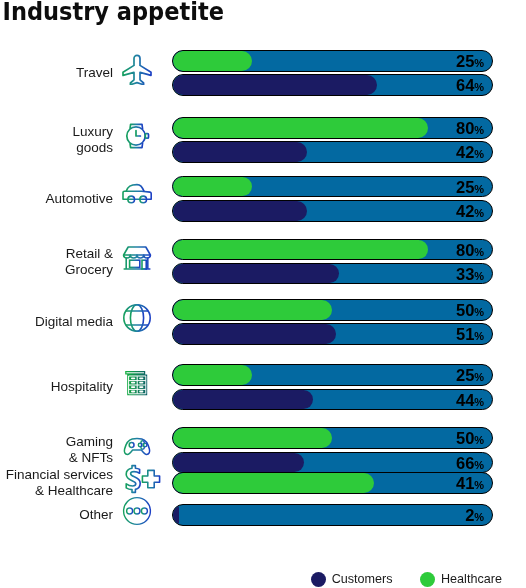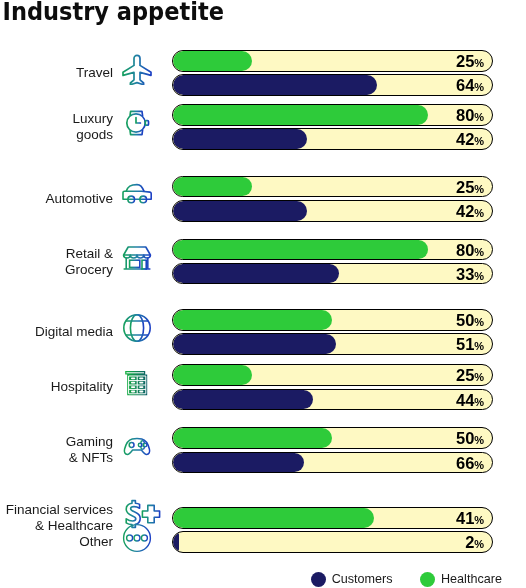--- a/index.html
+++ b/index.html
@@ -3,21 +3,21 @@
 <meta charset="utf-8">
 <style>
   html,body{margin:0;padding:0;}
   body{width:526px;height:588px;background:#ffffff;font-family:"Liberation Sans",sans-serif;overflow:hidden;position:relative;}
   #title{position:absolute;left:2.6px;top:-3.5px;font-family:"DejaVu Sans Condensed","DejaVu Sans",sans-serif;font-size:25px;font-weight:bold;color:#0d0d0d;}
   #rows{position:absolute;left:0;top:0;width:526px;}
   .row{position:absolute;left:0;width:526px;}
   .rowlabel{position:absolute;right:413px;width:200px;text-align:right;font-size:13.5px;line-height:16px;color:#1a1a1a;}
   .icon{position:absolute;left:121px;width:40px;height:40px;}
   .bars{position:absolute;left:171.6px;width:321.5px;}
-  .track{position:absolute;left:0;width:321.5px;height:21.5px;border:1.2px solid #000;border-radius:11px;box-sizing:border-box;overflow:hidden;background:#fef9c3;}
+  .track{position:absolute;left:0;width:321.5px;height:21.5px;border:1.2px solid #000;border-radius:11px;box-sizing:border-box;overflow:hidden;background:#0369a1;}
   .fill{position:absolute;left:0;top:0;height:100%;border-radius:11px;}
   .pct{position:absolute;right:8px;top:0;height:100%;display:flex;align-items:baseline;font-weight:bold;font-size:16.5px;color:#000;}
   .pct .num{line-height:21.5px;}
   .pct .sym{font-size:11px;}
   #legend{position:absolute;left:310.7px;top:571.7px;width:216px;height:15px;font-size:12.6px;color:#1a1a1a;}
   .lg{position:absolute;top:0;display:flex;align-items:center;height:15px;}
   .lg0{left:0;}
   .lg1{left:109.3px;}
   .dot{width:15px;height:15px;border-radius:50%;margin-right:6px;flex:0 0 auto;}
   .lglab{line-height:15px;}
@@ -44,21 +44,21 @@
         </div>
         <div class="track" style="top:24.3px">
           <div class="fill" style="width:64%;background:#1b1b63"></div>
           <div class="pct">
             <span class="num">64</span>
             <span class="sym">%</span>
           </div>
         </div>
       </div>
     </div>
-    <div class="row" style="top: 104px; height: 64px;">
+    <div class="row" style="top: 117px; height: 64px;">
       <div class="rowlabel" style="top: 6.9px;">
         <div>Luxury</div>
         <div>goods</div>
       </div>
       <div class="icon" style="top: 2.9px;"><svg viewBox="0 0 32 32" width="32" height="32">
           <circle cx="15" cy="16" r="9.2" fill="none" stroke="url(#gr)" stroke-width="1.7"></circle>
           <path d="M9.0 8.8 L9.6 4.4 H21.0 L21.6 9.0" fill="none" stroke="url(#gr)" stroke-width="1.7" stroke-linejoin="round"></path>
           <path d="M9.0 23.2 L9.6 27.6 H21.0 L21.6 23.0" fill="none" stroke="url(#gr)" stroke-width="1.7" stroke-linejoin="round"></path>
           <rect x="24.3" y="13.6" width="3.2" height="4.6" rx="1" fill="none" stroke="url(#gr)" stroke-width="1.7"></rect>
           <path d="M15 10.6 V16 H19.4" fill="none" stroke="url(#gr)" stroke-width="1.7" stroke-linecap="round" stroke-linejoin="round"></path>
@@ -130,21 +130,21 @@
         </div>
         <div class="track" style="top:24.3px">
           <div class="fill" style="width:52%;background:#1b1b63"></div>
           <div class="pct">
             <span class="num">33</span>
             <span class="sym">%</span>
           </div>
         </div>
       </div>
     </div>
-    <div class="row" style="top: 309px; height: 45.8px;">
+    <div class="row" style="top: 299px; height: 45.8px;">
       <div class="rowlabel" style="top: 14.9px;">
         <div>Digital media</div>
       </div>
       <div class="icon" style="top: 2.9px;"><svg viewBox="0 0 32 32" width="32" height="32">
           <circle cx="16" cy="16" r="13.2" fill="none" stroke="url(#gr)" stroke-width="1.6"></circle>
           <ellipse cx="16" cy="16" rx="6.6" ry="13.2" fill="none" stroke="url(#gr)" stroke-width="1.6"></ellipse>
           <path d="M16 2.8 V29.2" fill="none" stroke="url(#gr)" stroke-width="1.6"></path>
           <path d="M2.8 16 H29.2" fill="none" stroke="url(#gr)" stroke-width="1.6"></path>
           <path d="M5.0 9.0 H27.0 M5.0 23.0 H27.0" fill="none" stroke="url(#gr)" stroke-width="1.6"></path>
         </svg></div>
@@ -228,40 +228,40 @@
         </div>
         <div class="track" style="top:24.3px">
           <div class="fill" style="width:41%;background:#1b1b63"></div>
           <div class="pct">
             <span class="num">66</span>
             <span class="sym">%</span>
           </div>
         </div>
       </div>
     </div>
-    <div class="row" style="top: 507px; height: 22px;">
+    <div class="row" style="top: 472px; height: 22px;">
       <div class="rowlabel" style="top: -5.25px;">
         <div>Financial services</div>
         <div>&amp; Healthcare</div>
       </div>
       <div class="icon" style="top: -9.25px;"><svg viewBox="0 0 40 32" width="40" height="32">
           <path d="M11.0 2.6 H14.4 V5.2 C17.0 5.4 18.6 6.4 18.6 6.4 V10.2 C18.6 10.2 16.0 8.6 13.0 8.6 C10.8 8.6 9.6 9.4 9.6 10.8 C9.6 14.6 19.2 13.2 19.2 20.2 C19.2 23.6 17.0 25.8 14.4 26.4 V29.4 H11.0 V26.6 C7.6 26.4 5.2 24.8 5.2 24.8 V20.8 C5.2 20.8 8.2 23.0 11.6 23.0 C13.8 23.0 14.8 22.0 14.8 20.8 C14.8 17.0 5.2 18.2 5.2 11.2 C5.2 8.0 7.6 5.8 11.0 5.3 Z" fill="none" stroke="url(#gr)" stroke-width="1.6" stroke-linejoin="round"></path>
           <path d="M26.8 7.4 H33.2 V13.0 H38.6 V19.2 H33.2 V24.8 H26.8 V19.2 H21.4 V13.0 H26.8 Z" fill="none" stroke="url(#gr)" stroke-width="1.6" stroke-linejoin="round"></path>
         </svg></div>
       <div class="bars">
         <div class="track" style="top:0px">
           <div class="fill" style="width:63%;background:#2ecb3a"></div>
           <div class="pct">
             <span class="num">41</span>
             <span class="sym">%</span>
           </div>
         </div>
       </div>
     </div>
-    <div class="row" style="top: 531px; height: 38px;">
+    <div class="row" style="top: 504px; height: 38px;">
       <div class="rowlabel" style="top: 2.75px;">
         <div>Other</div>
       </div>
       <div class="icon" style="top: -9.25px;"><svg viewBox="0 0 32 32" width="32" height="32">
           <circle cx="16" cy="16" r="13.4" fill="none" stroke="url(#gr)" stroke-width="1.4"></circle>
           <circle cx="8.6" cy="16" r="3.0" fill="none" stroke="url(#gr)" stroke-width="1.4"></circle>
           <circle cx="16" cy="16" r="3.0" fill="none" stroke="url(#gr)" stroke-width="1.4"></circle>
           <circle cx="23.4" cy="16" r="3.0" fill="none" stroke="url(#gr)" stroke-width="1.4"></circle>
         </svg></div>
       <div class="bars">

